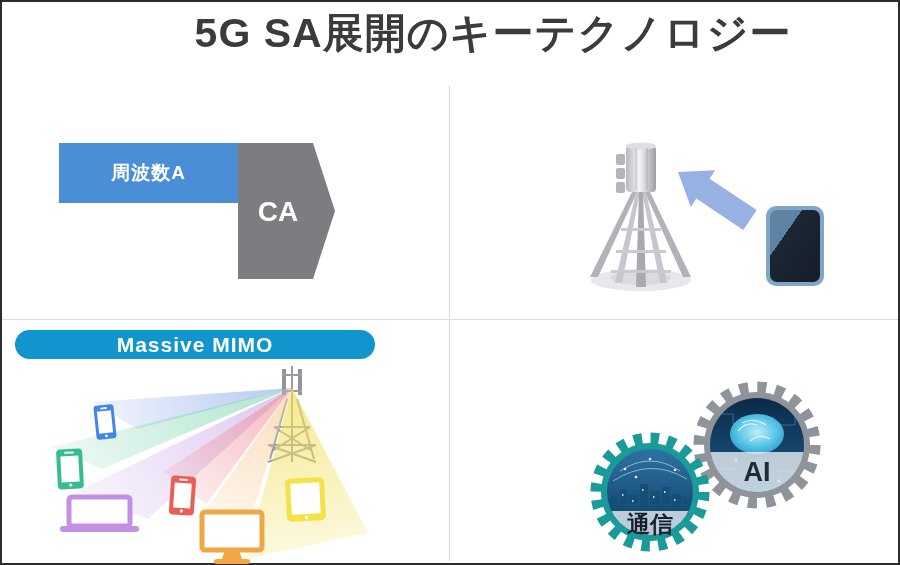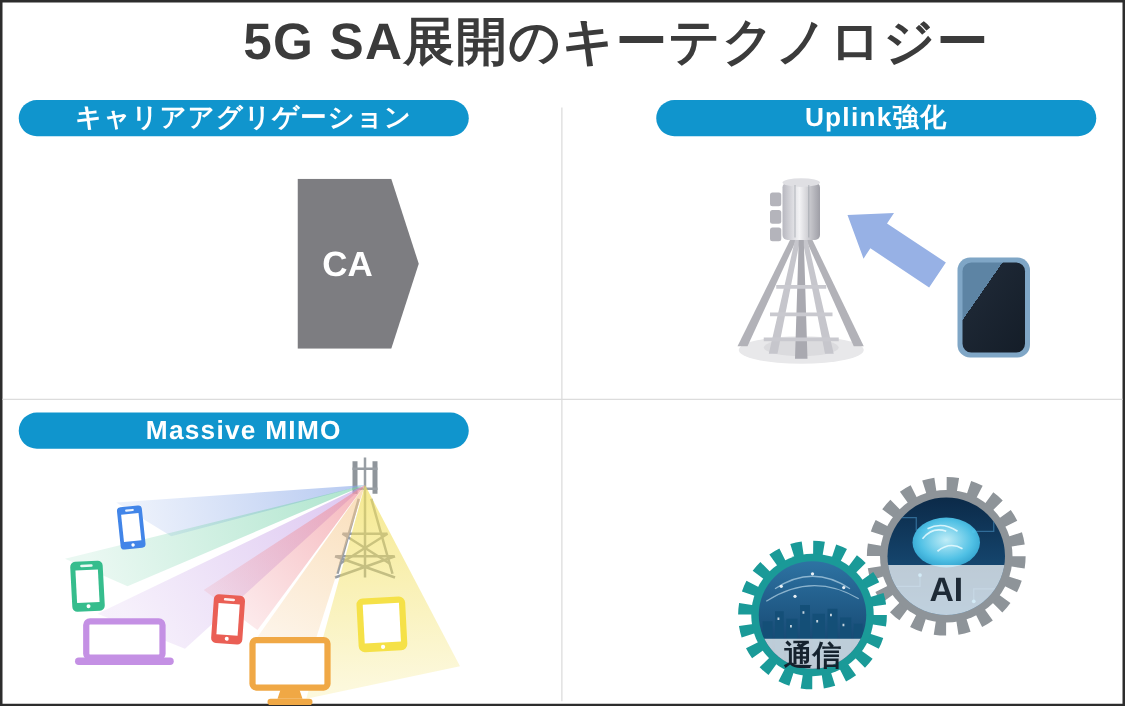--- a/index.html
+++ b/index.html
@@ -34,29 +34,30 @@
 </head>
 <body>
 
 <div id="canvas">
 
   <div class="title">5G SA展開のキーテクノロジー</div>
 
   <div class="divider-v"></div>
   <div class="divider-h"></div>
 
-  <div class="pill" id="pill-ca">キャリアアグリゲーション</div>
-
+
+  <div class="freq-bar bar-a">
+    <span>周波数A</span>
+  </div>
 
   <svg class="abs-svg" style="left:238px;top:143px;" width="98" height="136" viewBox="0 0 98 136">
     <polygon points="0,0 75,0 97,68 75,136 0,136" fill="#7d7d81"></polygon>
     <text x="40" y="78" text-anchor="middle" font-size="28" font-weight="bold" fill="#ffffff">CA</text>
   </svg>
 
-  <div class="pill" id="pill-uplink">Uplink強化</div>
 
   <svg class="abs-svg" style="left:450px;top:80px;" width="450" height="239" viewBox="0 0 450 239">
     <defs>
       <linearGradient id="cylGrad" x1="0" y1="0" x2="1" y2="0">
         <stop offset="0" stop-color="#b8b8c0"></stop>
         <stop offset="0.45" stop-color="#f3f3f5"></stop>
         <stop offset="1" stop-color="#9e9ea6"></stop>
       </linearGradient>
       <linearGradient id="phoneGrad" x1="0" y1="0" x2="1" y2="1">
         <stop offset="0" stop-color="#5d84a4"></stop>

